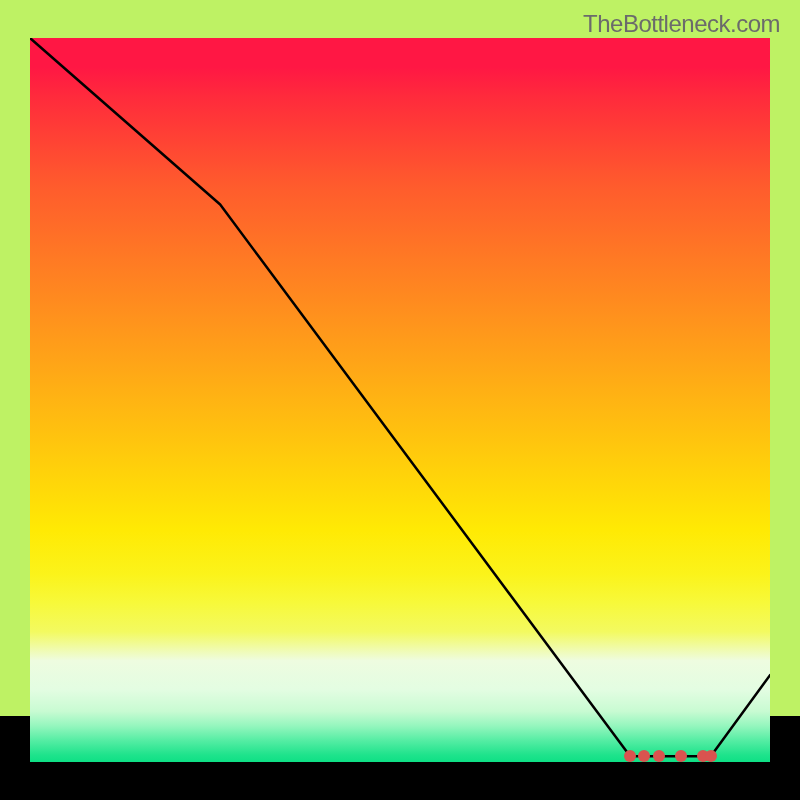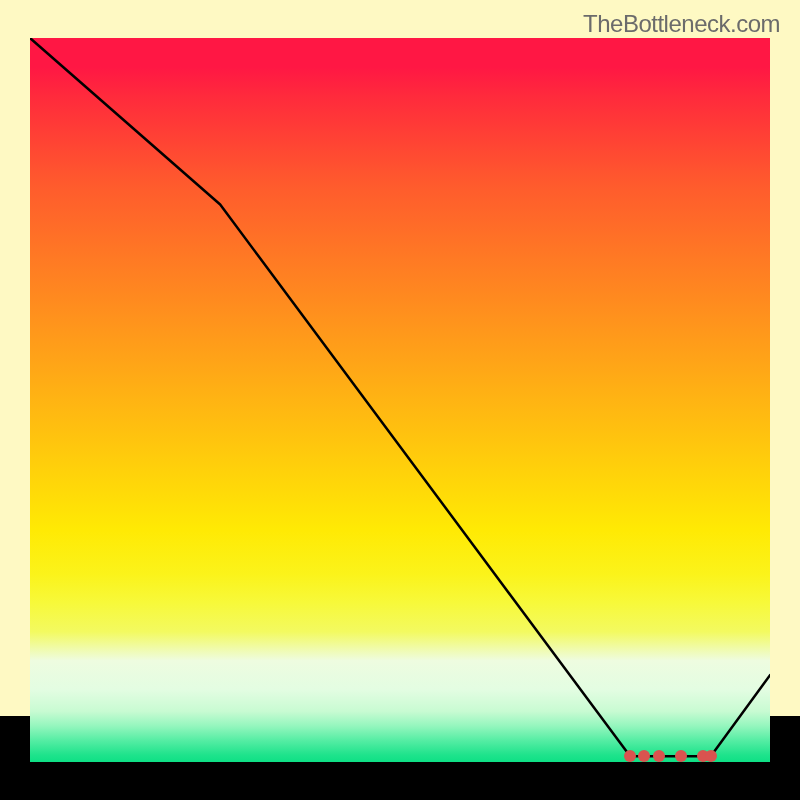--- a/index.html
+++ b/index.html
@@ -1,20 +1,20 @@
 <!DOCTYPE html>
 <html><head>
 <meta charset="utf-8">
 <style>
   * { margin: 0; padding: 0; box-sizing: border-box; }
   body { background: #000; width: 800px; height: 800px; overflow: hidden; }
   .frame {
     width: 800px;
     height: 716px;
-    background: #fef9c3;
+    background: #bef264;
     position: relative;
   }
   .watermark {
     position: absolute;
     top: 10px;
     right: 20px;
     color: #6b6b6b;
     font-family: Arial, Helvetica, sans-serif;
     font-size: 24px;
     font-weight: 400;

